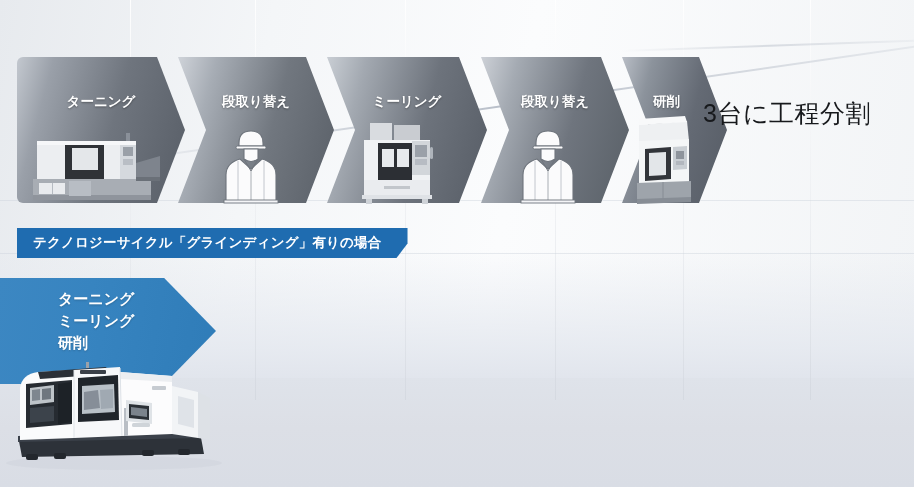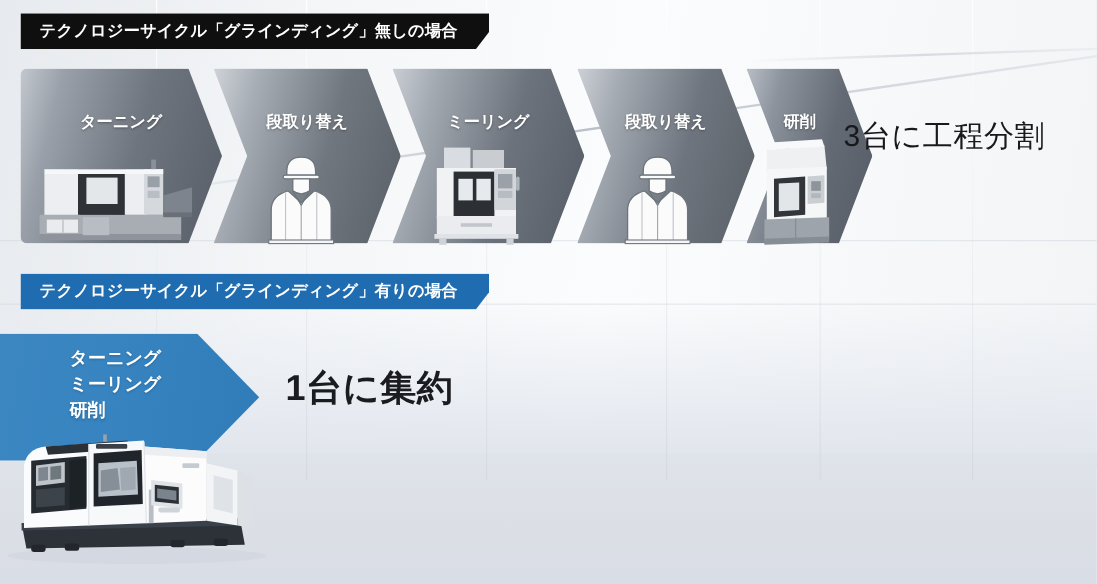--- a/index.html
+++ b/index.html
@@ -123,21 +123,20 @@
   <div class="grid-v" style="left:255px;"></div>
   <div class="grid-v" style="left:405px;"></div>
   <div class="grid-v" style="left:555px;"></div>
   <div class="grid-v" style="left:683px;"></div>
   <div class="grid-v" style="left:810px;"></div>
   <div class="grid-h" style="top:200px;"></div>
   <div class="grid-h" style="top:253px;"></div>
   <div class="diag" style="left:80px; top:166px; width:850px; transform:rotate(-8.2deg);"></div>
   <div class="diag" style="left:620px; top:50px; width:300px; transform:rotate(-2deg); opacity:.5;"></div>
 
-  <div class="banner" id="banner-no">テクノロジーサイクル「グラインディング」無しの場合</div>
 
   <div id="process-row">
 
     <div class="chev first" style="left:17px; width:168px;
          background:linear-gradient(105deg,#c3c8cf 0%,#9aa0a9 18%,#6f757e 55%,#585e67 100%);">
       <div class="chev-label">ターニング</div>
     </div>
     <svg class="art lathe" viewBox="0 0 146 82" style="left:92px;">
       <rect x="14" y="56" width="118" height="17" fill="#a8adb4"></rect>
       <rect x="14" y="72" width="118" height="5" fill="#8f949c"></rect>
@@ -236,21 +235,20 @@
   <div class="banner" id="banner-yes">テクノロジーサイクル「グラインディング」有りの場合</div>
 
   <div id="blue-chev"></div>
   <div id="blue-chev-labels">
     <div>ターニング</div>
     <div>ミーリング</div>
     <div>研削</div>
   </div>
 
   <div id="callout-1">
-    <div>1台に集約</div>
   </div>
 
   <svg id="big-machine" viewBox="0 0 232 112">
 
     <ellipse cx="112" cy="105" rx="108" ry="7" fill="#cfd4dc" opacity="0.55"></ellipse>
 
     <path d="M16 78 L198 74 L202 96 L20 99 Z" fill="#2d3239"></path>
     <path d="M16 78 L198 74 L198 80 L16 84 Z" fill="#3b414a"></path>
     <rect x="24" y="96" width="12" height="6" rx="2" fill="#23272d"></rect>
     <rect x="52" y="95" width="12" height="6" rx="2" fill="#23272d"></rect>

